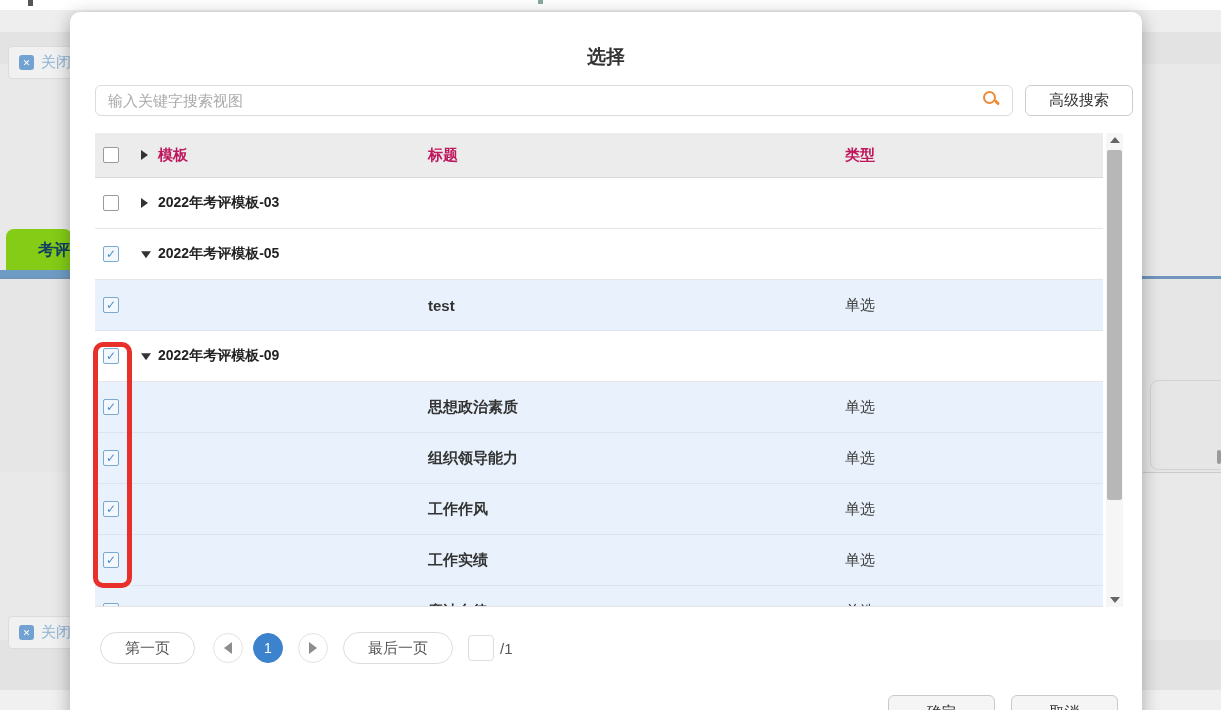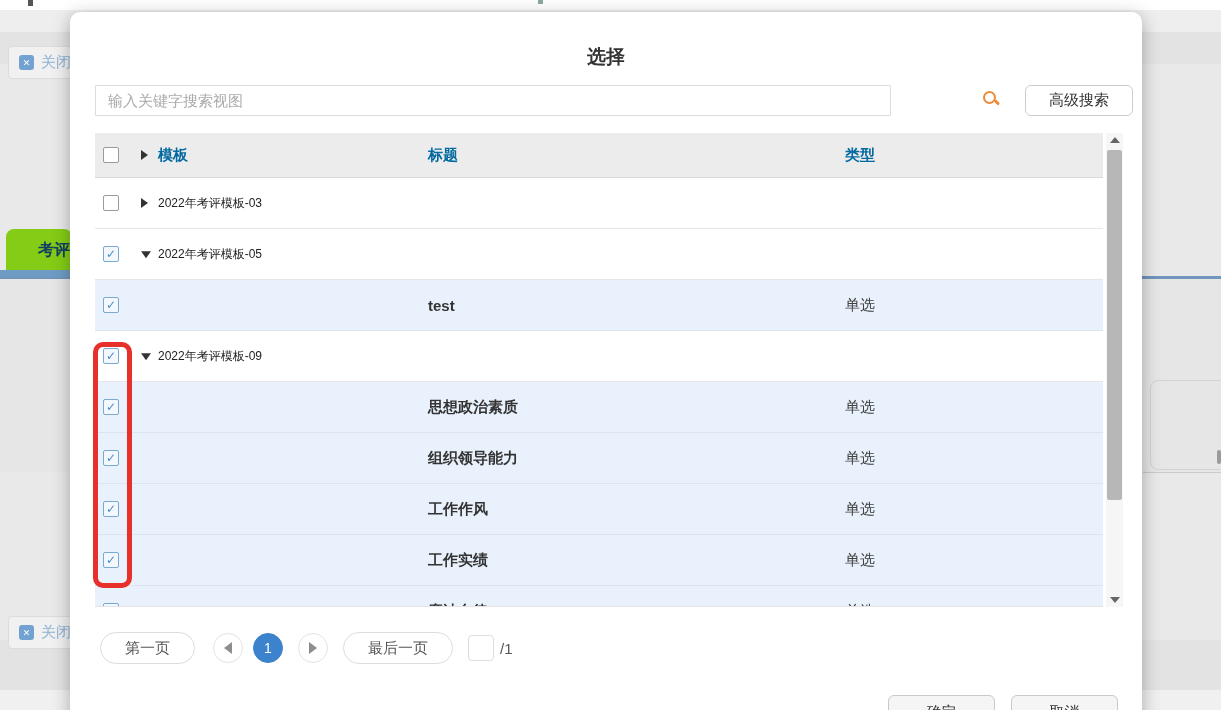--- a/index.html
+++ b/index.html
@@ -24,43 +24,43 @@
 
   .bg-tab { position:absolute; left:6px; top:229px; width:66px; height:43px; background:#84cc16; border-radius:8px 8px 0 0; display:flex; align-items:center; justify-content:flex-end; padding-right:2px; }
   .bg-tab span { color:#123f63; font-weight:bold; font-size:16px; white-space:nowrap; }
   .bg-tab-underline { position:absolute; left:0; top:270px; width:78px; height:7px; background:#6f9cc4; }
 
   
   .modal { position:absolute; left:70px; top:12px; width:1072px; height:758px; background:#fff; border-radius:10px; box-shadow:0 4px 18px rgba(0,0,0,0.3); }
   .modal-title { position:absolute; left:0; top:32px; width:100%; text-align:center; font-size:19px; font-weight:bold; color:#333; }
 
   .search-row { position:absolute; left:25px; top:73px; width:1022px; height:31px; }
-  .search-input { position:absolute; left:0; top:0; width:796px; height:31px; border:1px solid #dcdcdc; border-radius:1px; padding:0 40px 0 12px; font-size:15px; color:#333; outline:none; font-family:inherit; }
+  .search-input { position:absolute; left:0; top:0; width:918px; height:31px; border:1px solid #dcdcdc; border-radius:6px; padding:0 40px 0 12px; font-size:15px; color:#333; outline:none; font-family:inherit; }
   .search-input::placeholder { color:#aaa; }
   .search-btn { position:absolute; left:878px; top:4px; width:36px; height:23px; background:transparent; border:none; cursor:pointer; }
   .mag { position:absolute; left:10px; top:2px; width:16px; height:16px; }
   .mag::before { content:""; position:absolute; left:0; top:0; width:9px; height:9px; border:2.5px solid #ee8a35; border-radius:50%; }
   .mag::after { content:""; position:absolute; left:11px; top:10px; width:6px; height:3px; background:#ee8a35; border-radius:2px; transform:rotate(45deg); }
   .adv-btn { position:absolute; left:930px; top:0; width:108px; height:31px; background:#fff; border:1px solid #ccc; border-radius:6px; font-size:15px; color:#333; font-family:inherit; cursor:pointer; }
 
   .table-wrap { position:absolute; left:25px; top:121px; width:1028px; height:474px; display:flex; }
   .tbl { width:1008px; height:474px; overflow:hidden; border-bottom:1px solid #e4e4e4; }
   .hrow { position:relative; height:45px; background:#ececec; border-bottom:1px solid #d9d9d9; }
   .row { position:relative; height:51px; background:#fff; border-bottom:1px solid #e6e6e6; }
   .row.alt { background:#e9f2fc; border-bottom-color:#dbe4ef; }
   .cb { position:absolute; left:8px; top:50%; transform:translateY(-50%); width:16px; height:16px; border-radius:2px; background:#fff; display:flex; align-items:center; justify-content:center; }
   .cb.unchecked { border:1.5px solid #9a9a9a; }
   .cb.checked { border:1.5px solid #79a9cf; background:#f2f8fd; color:#4a8cc0; font-size:12px; font-weight:bold; line-height:1; }
   .tri { position:absolute; left:46px; top:50%; width:0; height:0; }
   .tri.right { transform:translateY(-50%); border-left:7px solid #333; border-top:5px solid transparent; border-bottom:5px solid transparent; }
   .tri.down { transform:translateY(-40%); border-top:7px solid #333; border-left:5px solid transparent; border-right:5px solid transparent; }
-  .c-tpl { position:absolute; left:63px; top:50%; transform:translateY(-50%); font-size:12px; font-weight:normal; color:#222; white-space:nowrap; }
+  .c-tpl { position:absolute; left:63px; top:50%; transform:translateY(-50%); font-size:14px; font-weight:bold; color:#222; white-space:nowrap; }
   .c-title { position:absolute; left:333px; top:50%; transform:translateY(-50%); font-size:15px; color:#333; white-space:nowrap;font-weight:bold; }
   .c-type { position:absolute; left:750px; top:50%; transform:translateY(-50%); font-size:15px; color:#404040; white-space:nowrap; }
-  .hrow .c-tpl, .hrow .c-title, .hrow .c-type { font-size:15px; font-weight:bold; color:#0369a1; }
+  .hrow .c-tpl, .hrow .c-title, .hrow .c-type { font-size:15px; font-weight:bold; color:#be185d; }
 
   .vscroll { position:relative; width:17px; height:474px; margin-left:3px; background:#f6f6f6; }
   .vs-arrow { position:absolute; left:0; width:17px; height:14px; display:flex; align-items:center; justify-content:center; }
   .vs-arrow.up { top:0; } .vs-arrow.down { bottom:0; }
   .vs-tri-up { width:0; height:0; border-bottom:6px solid #666; border-left:5px solid transparent; border-right:5px solid transparent; }
   .vs-tri-down { width:0; height:0; border-top:6px solid #666; border-left:5px solid transparent; border-right:5px solid transparent; }
   .vs-thumb { position:absolute; left:1px; top:17px; width:15px; height:350px; background:#b7b7b7; border-radius:2px; }
 
   .red-annotation { position:absolute; left:23px; top:330px; width:39px; height:246px; border:5px solid #e8302a; border-radius:10px; z-index:6; pointer-events:none; }
 

